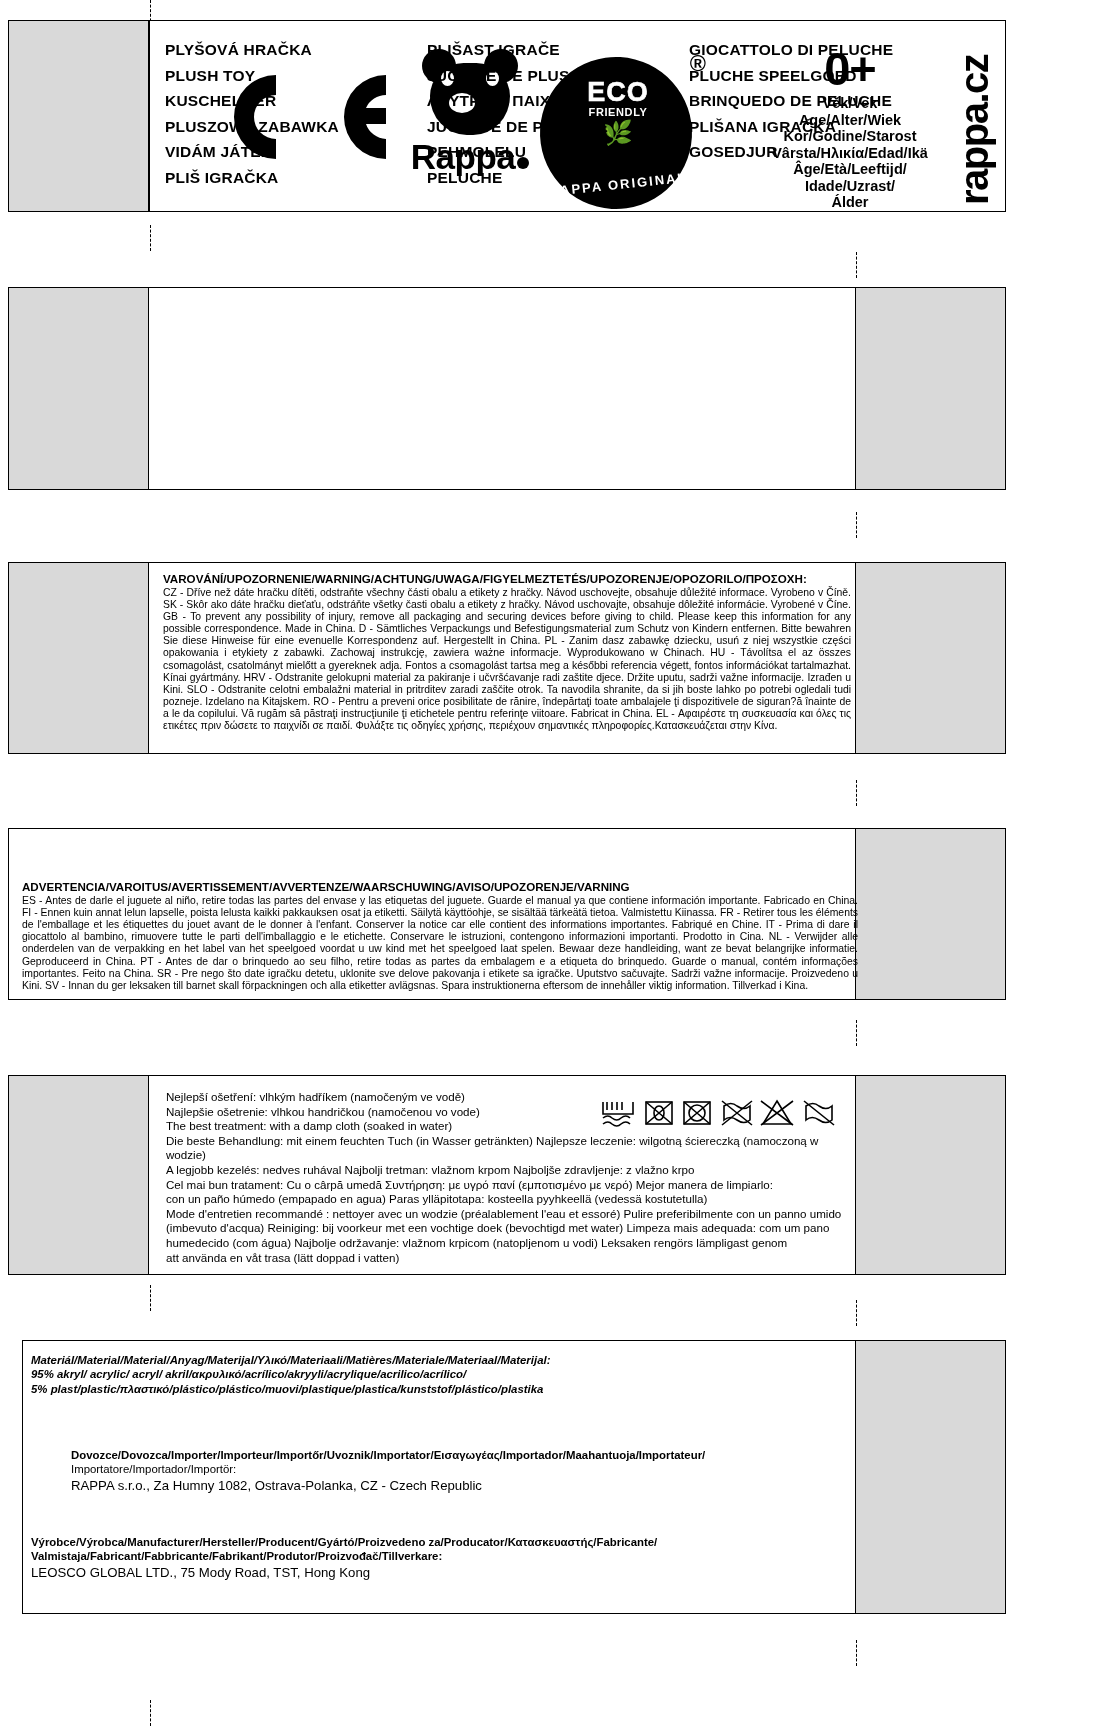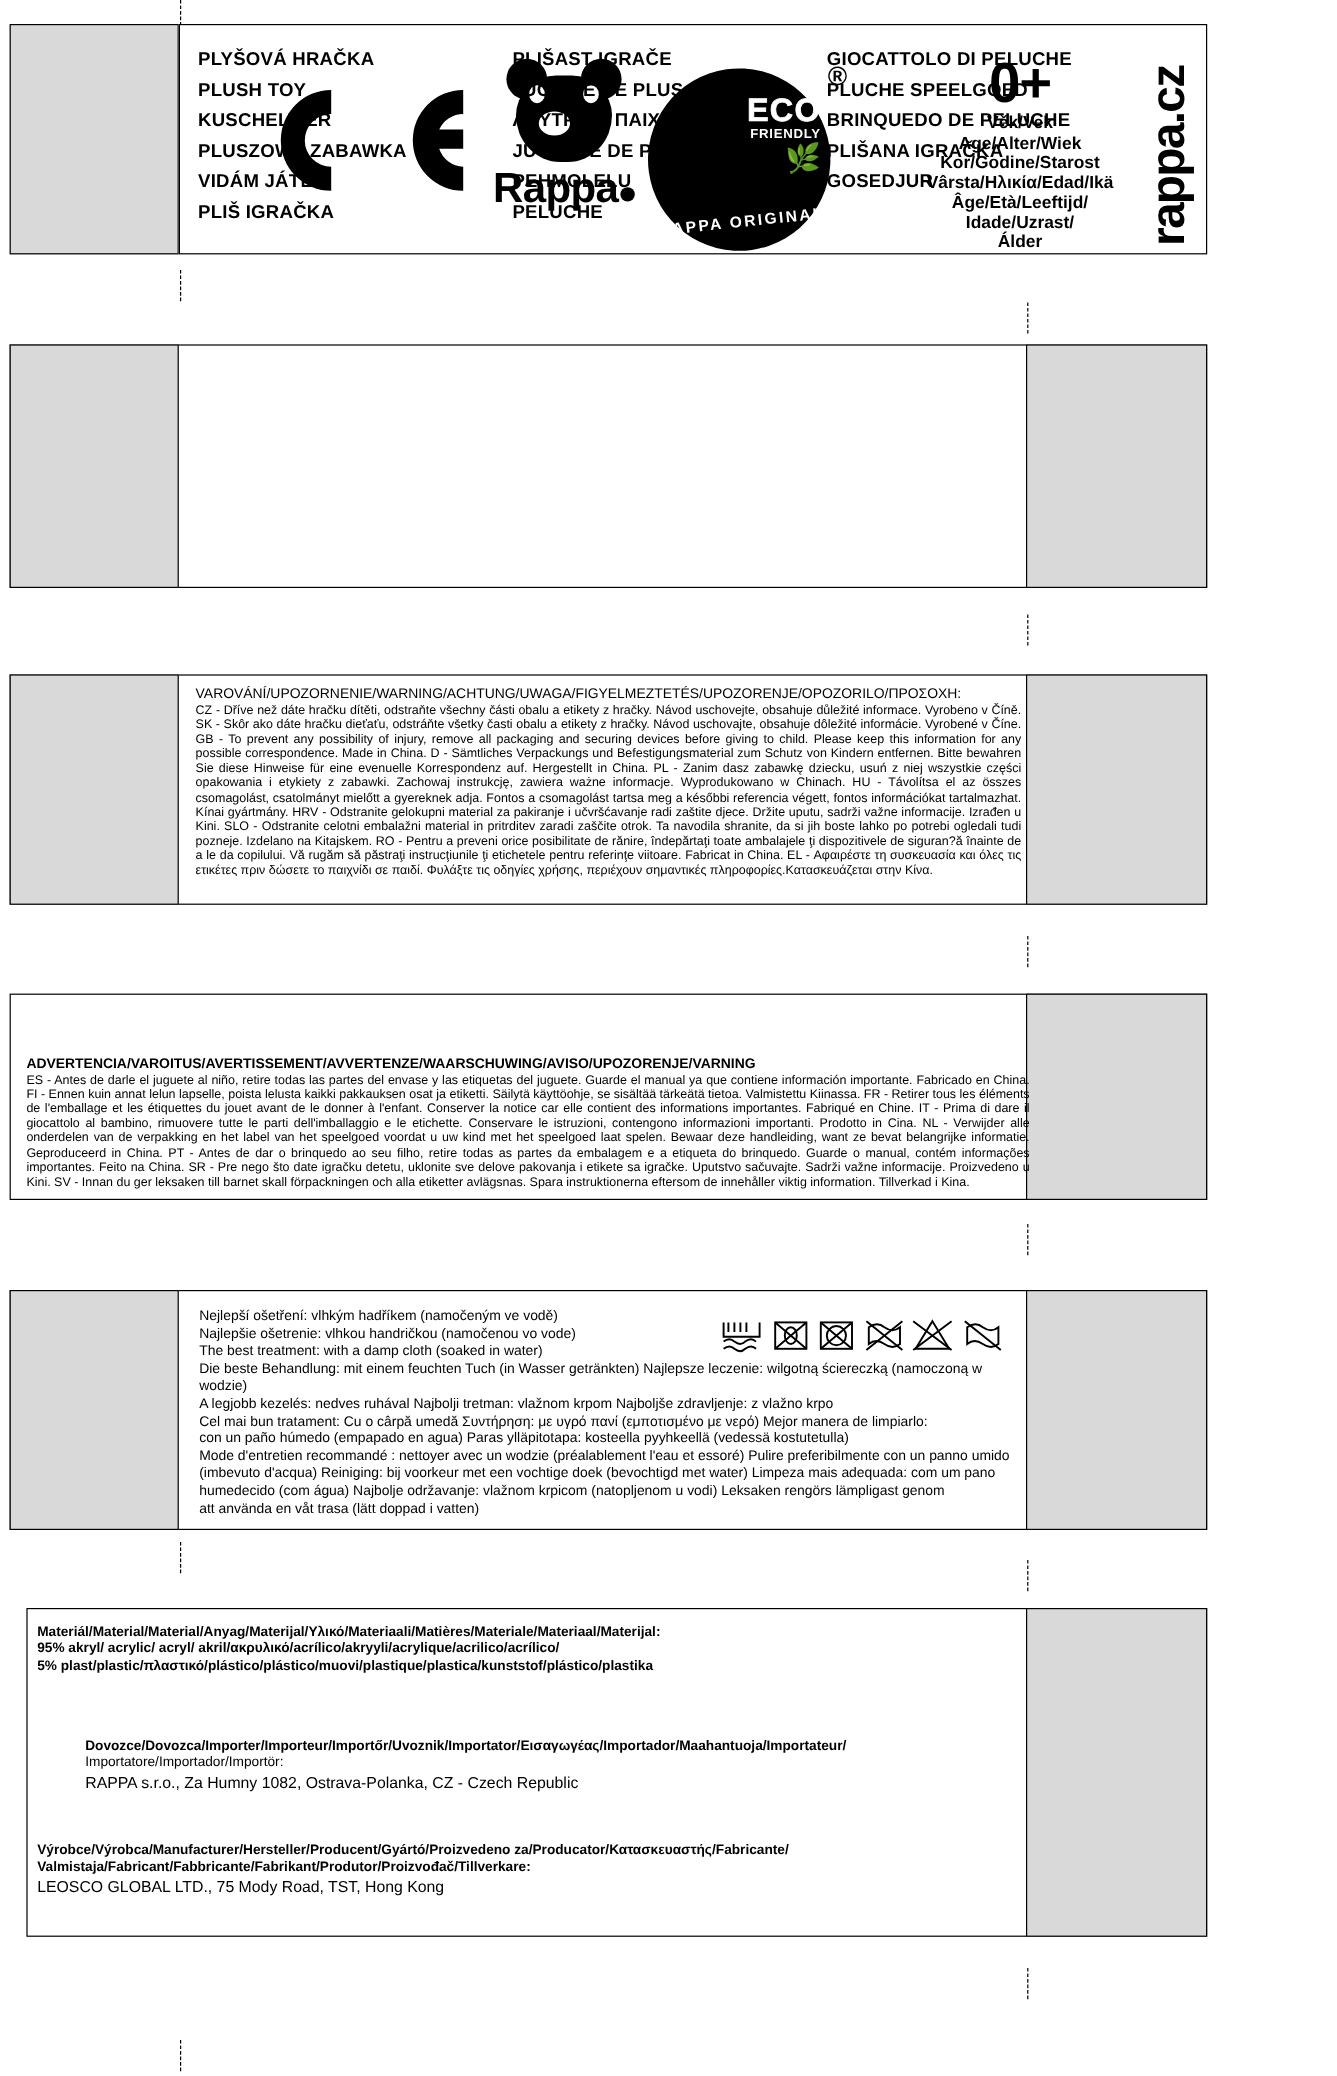--- a/index.html
+++ b/index.html
@@ -147,21 +147,21 @@
     border-radius: 50%;
     background: #000;
     transform: rotate(-8deg);
   }
   .eco-inner {
     position: absolute;
     left: 50%;
     top: 26px;
     transform: translateX(-50%);
     width: 132px;
-    text-align: right;
+    text-align: center;
     color: #fff;
   }
   .eco-eco {
     font-size: 27px;
     font-weight: bold;
     letter-spacing: 1px;
     -webkit-text-stroke: 0.6px #fff;
   }
   .eco-friendly {
     font-size: 11px;
@@ -286,21 +286,21 @@
   .warn1-text {
     position: absolute;
     left: 163px;
     top: 572px;
     width: 688px;
     font-size: 10.4px;
     line-height: 12.1px;
     text-align: justify;
   }
   .warn1-title {
-    font-weight: normal;
+    font-weight: bold;
     font-size: 11.6px;
     line-height: 14px;
     display: block;
     margin-bottom: 1px;
   }
 
   
   #warn2-box {
     left: 8px;
     top: 828px;
@@ -380,21 +380,21 @@
     height: 274px;
   }
   .foot-block {
     position: absolute;
     left: 31px;
     width: 810px;
     font-size: 11.4px;
     line-height: 14.4px;
   }
   .foot-block b { font-weight: bold; }
-  #foot-material { top: 1353px; }
+  #foot-material { top: 1353px; font-style: italic; }
   #foot-importer { top: 1448px; margin-left: 40px; }
   #foot-producer { top: 1535px; }
   .foot-big {
     font-size: 13.2px;
     line-height: 17px;
   }
 </style>
 </head>
 <body>
 

